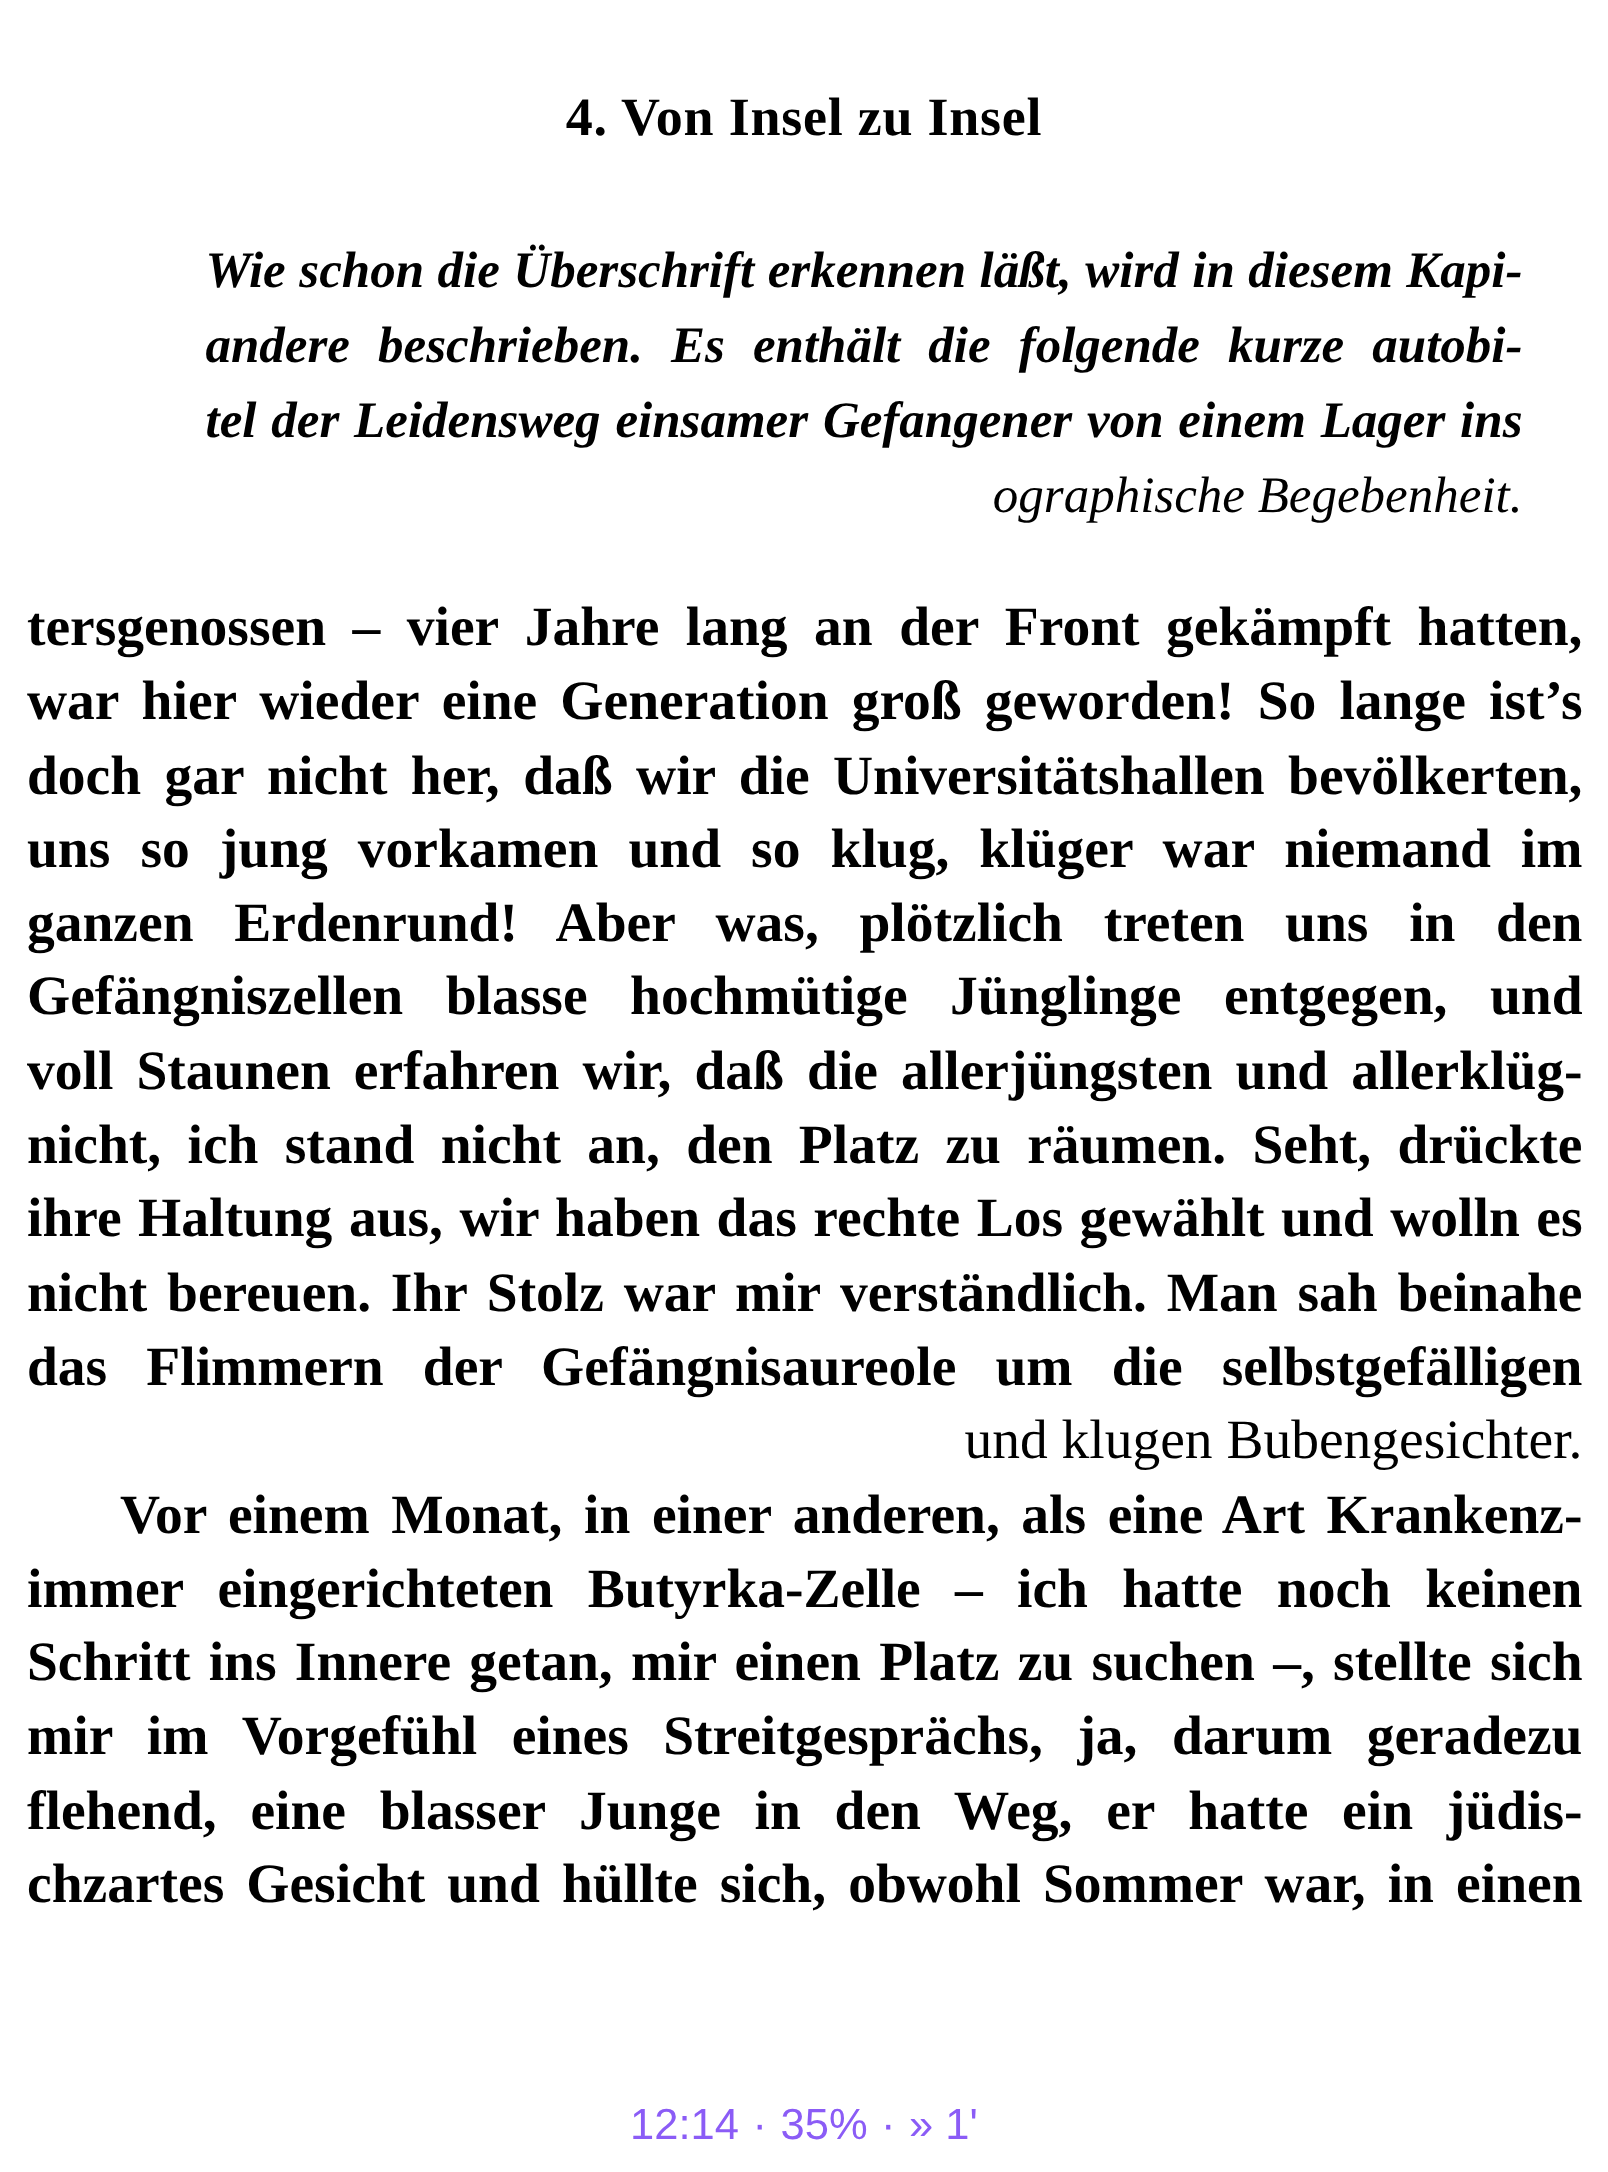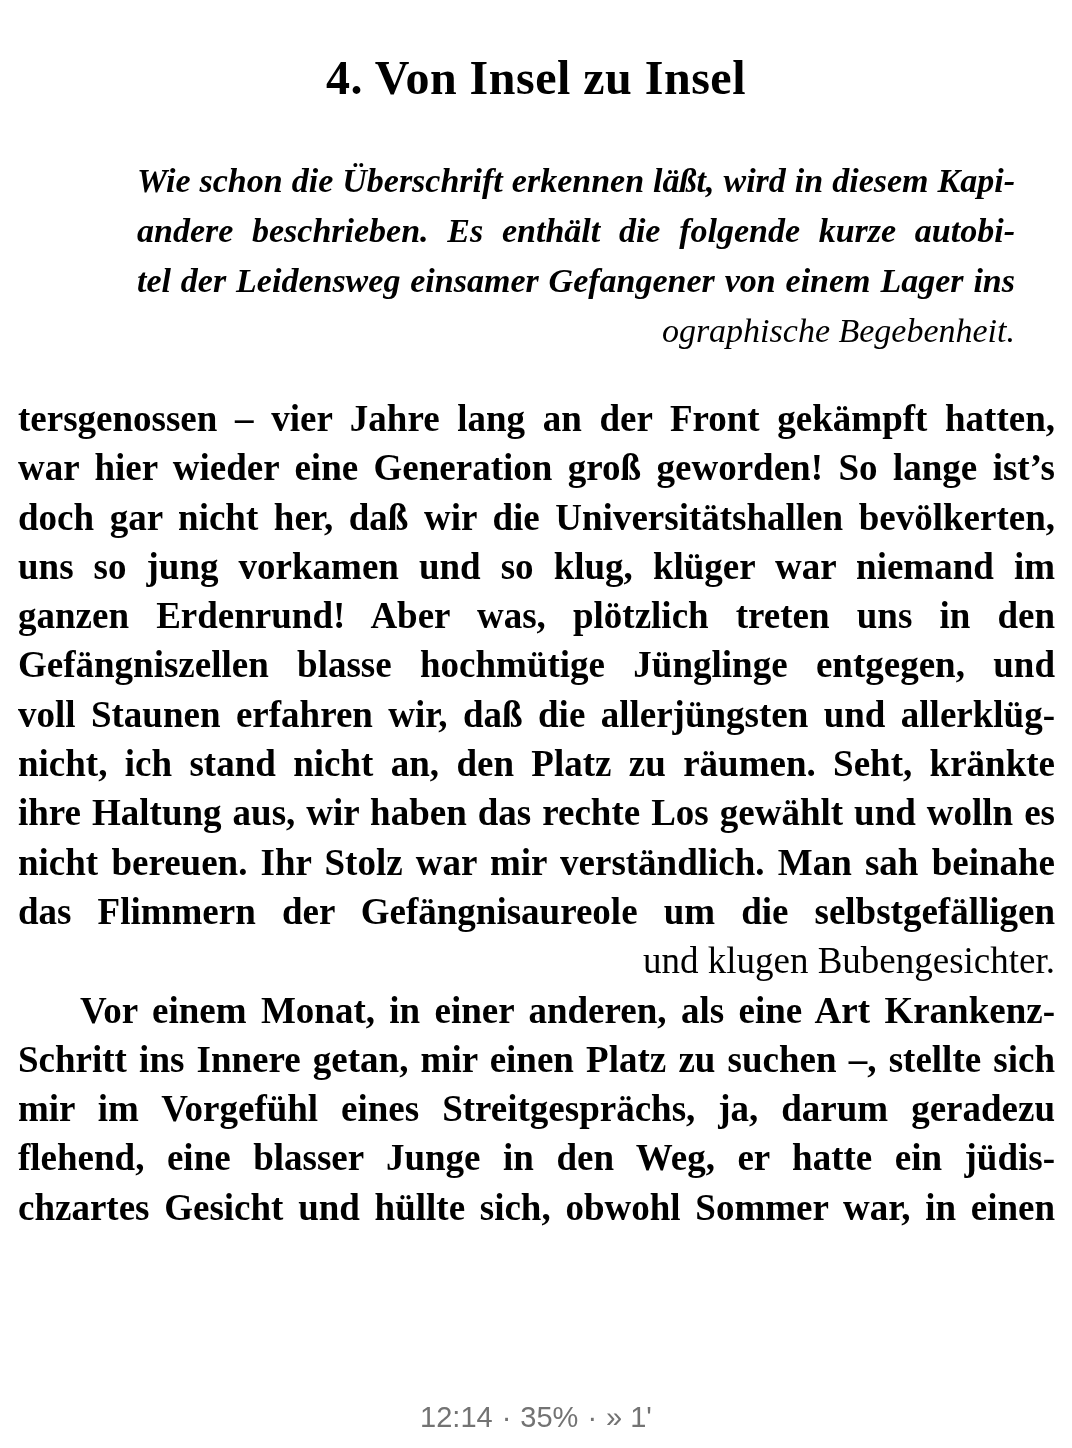--- a/index.html
+++ b/index.html
@@ -16,21 +16,21 @@
     font-family: "Liberation Serif", serif;
     color: #000000;
   }
   .chapter-title {
     position: absolute;
     top: 50px;
     left: 0;
     width: 100%;
     text-align: center;
     font-weight: bold;
-    font-size: 48px;
+    font-size: 36px;
     line-height: 56px;
     letter-spacing: 0.5px;
   }
   .epigraph {
     position: absolute;
     top: 156px;
     left: 137px;
     width: 878px;
     font-style: italic;
     font-size: 34px;
@@ -59,21 +59,21 @@
   }
   .status-bar {
     position: absolute;
     top: 1398px;
     left: 0;
     width: 100%;
     text-align: center;
     font-family: "Liberation Sans", sans-serif;
     font-size: 29px;
     line-height: 38px;
-    color: #737373;
+    color: #8b5cf6;
   }
   .status-bar .sep {
     margin: 0 9px;
   }
 </style>
 </head>
 <body>
 
 <div class="page">
 
@@ -88,28 +88,29 @@
 
   <div class="body-text">
     <div class="paragraph">
         <div class="line just">tersgenossen – vier Jahre lang an der Front gekämpft hatten,</div>
         <div class="line just">war hier wieder eine Generation groß geworden! So lange ist’s</div>
         <div class="line just">doch gar nicht her, daß wir die Universitätshallen bevölkerten,</div>
         <div class="line just">uns so jung vorkamen und so klug, klüger war niemand im</div>
         <div class="line just">ganzen Erdenrund! Aber was, plötzlich treten uns in den</div>
         <div class="line just">Gefängniszellen blasse hochmütige Jünglinge entgegen, und</div>
         <div class="line just">voll Staunen erfahren wir, daß die allerjüngsten und allerklüg-</div>
-        <div class="line just">nicht, ich stand nicht an, den Platz zu räumen. Seht, kränkte</div>
+        <div class="line just">nicht, ich stand nicht an, den Platz zu räumen. Seht, drückte</div>
         <div class="line just">ihre Haltung aus, wir haben das rechte Los gewählt und wolln es</div>
         <div class="line just">nicht bereuen. Ihr Stolz war mir verständlich. Man sah beinahe</div>
         <div class="line just">das Flimmern der Gefängnisaureole um die selbstgefälligen</div>
         <div class="line">und klugen Bubengesichter.</div>
       </div>
     <div class="paragraph">
         <div class="line just indent">Vor einem Monat, in einer anderen, als eine Art Krankenz-</div>
+        <div class="line just">immer eingerichteten Butyrka-Zelle – ich hatte noch keinen</div>
         <div class="line just">Schritt ins Innere getan, mir einen Platz zu suchen –, stellte sich</div>
         <div class="line just">mir im Vorgefühl eines Streitgesprächs, ja, darum geradezu</div>
         <div class="line just">flehend, eine blasser Junge in den Weg, er hatte ein jüdis-</div>
         <div class="line just">chzartes Gesicht und hüllte sich, obwohl Sommer war, in einen</div>
       </div>
   </div>
 
   <div class="status-bar">
     <span>12:14</span><span class="sep">·</span><span>35%</span><span class="sep">·</span><span>» 1'</span>
   </div>

